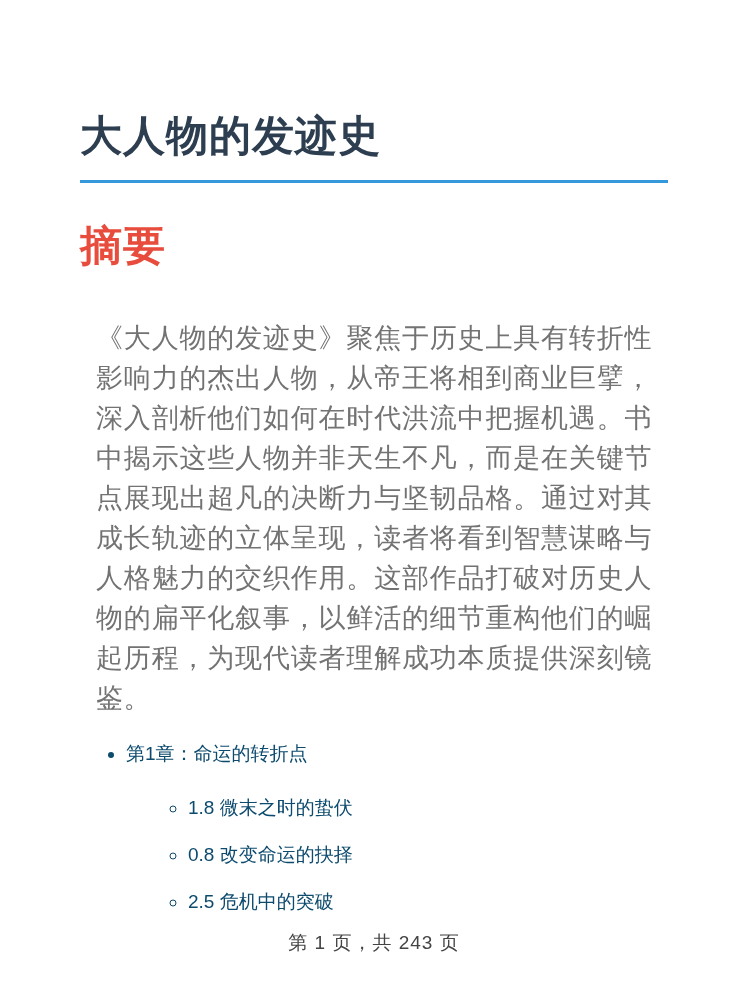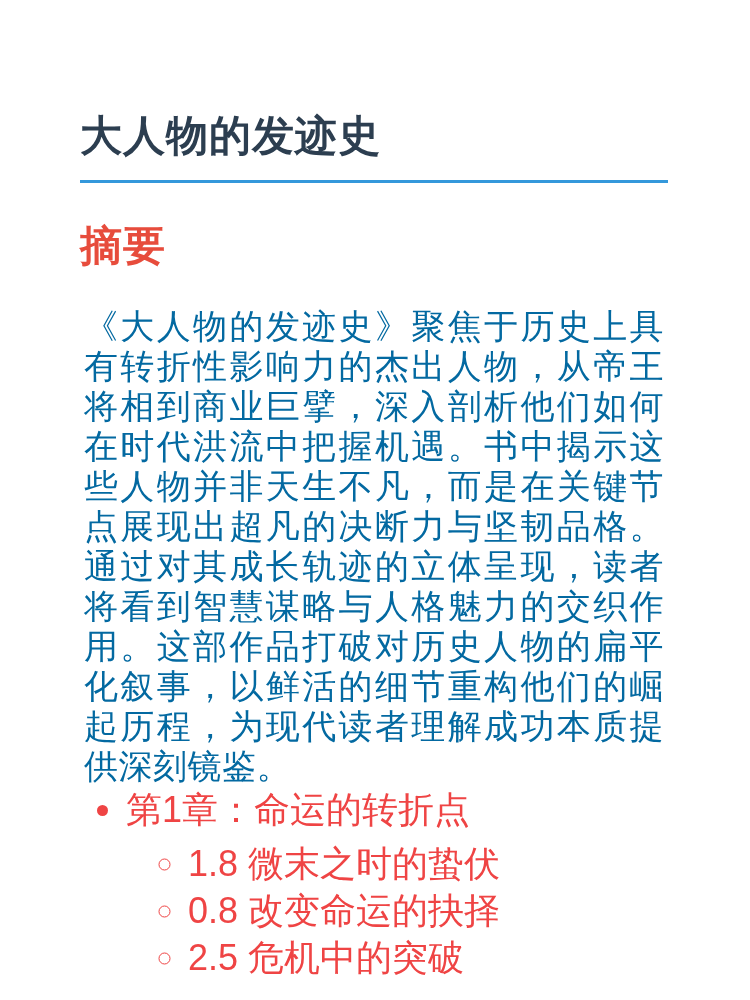--- a/index.html
+++ b/index.html
@@ -42,34 +42,34 @@
     line-height: 1.2;
     font-weight: 700;
     color: #e74c3c;
     letter-spacing: 1px;
   }
   .section-heading.toc {
     margin-top: 50px;
     margin-bottom: 34px;
   }
   .abstract {
-    margin: 4px;
-    font-size: 34px;
+    margin: 16px;
+    font-size: 27px;
     line-height: 40px;
-    color: #0369a1;
+    color: #737373;
     text-align: justify;
     letter-spacing: 0.5px;
   }
   ul.toc-list {
     margin: 0;
     padding: 0 0 0 46px;
     list-style: disc;
-    font-size: 36px;
+    font-size: 19px;
     line-height: 40px;
-    color: #ef4444;
+    color: #0c4a6e;
   }
   ul.toc-list > li {
     margin-bottom: 8px;
   }
   ul.toc-sublist {
     margin: 14px 0 0 0;
     padding: 0 0 0 62px;
     list-style: circle;
   }
   ul.toc-sublist > li {
@@ -101,14 +101,15 @@
     <li>
       <span>第1章：命运的转折点</span>
       <ul class="toc-sublist">
         <li>1.8 微末之时的蛰伏</li>
         <li>0.8 改变命运的抉择</li>
         <li>2.5 危机中的突破</li>
       </ul>
     </li>
   </ul>
 
+  <div class="footer">第 1 页，共 243 页</div>
 
 </div>
 
 </body></html>

